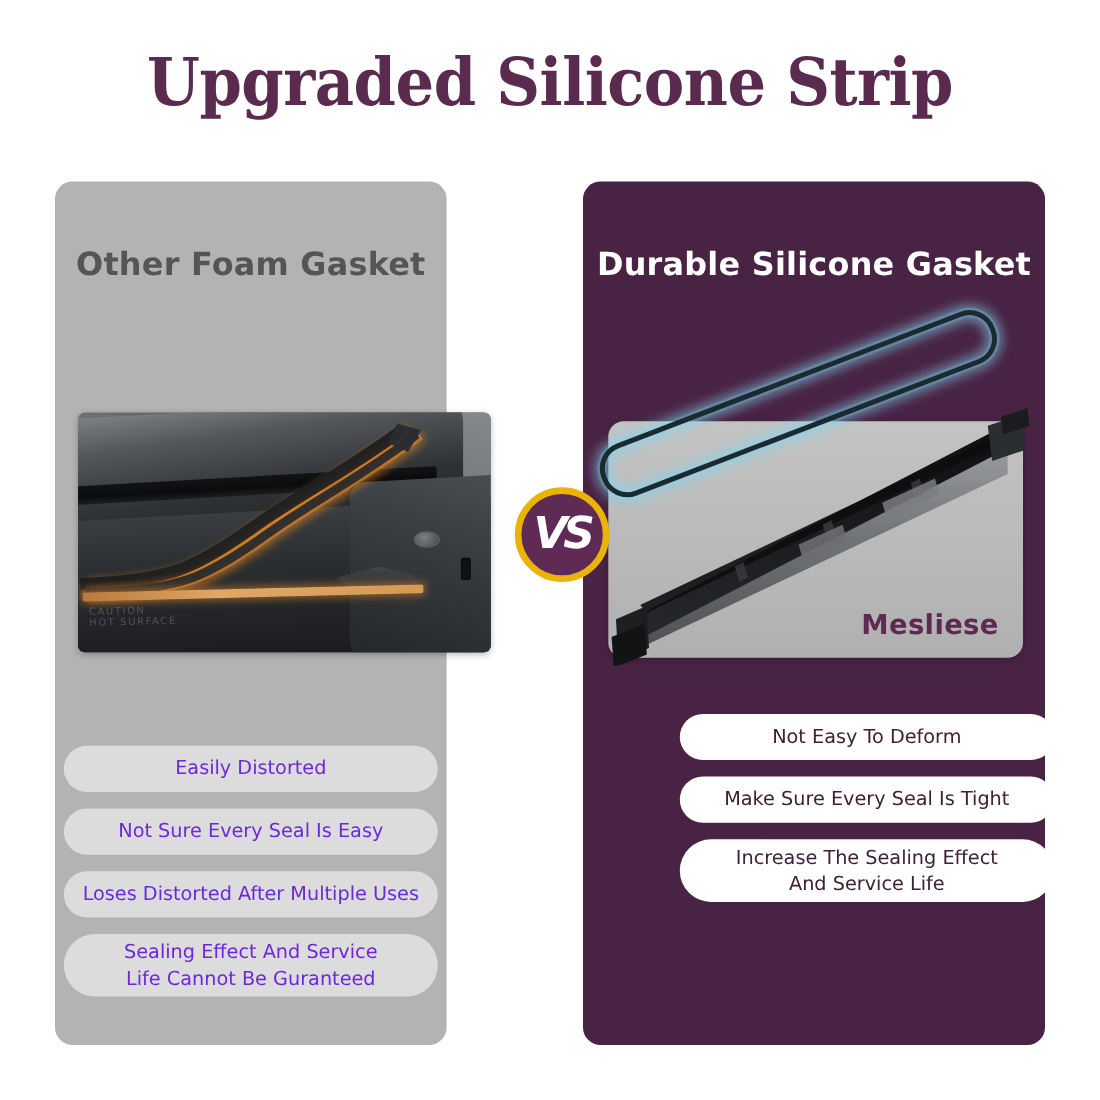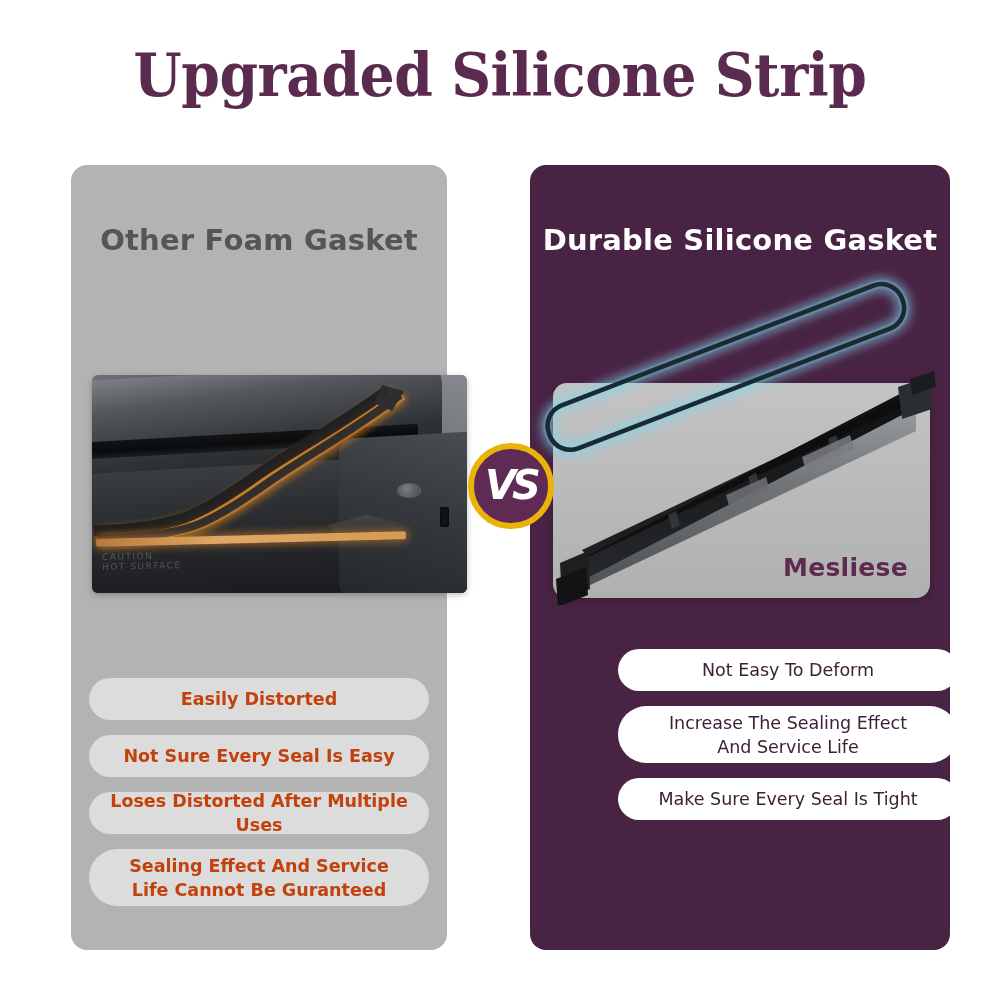--- a/index.html
+++ b/index.html
@@ -30,26 +30,25 @@
     transform: scaleX(0.92);
     white-space: nowrap;
   }
 
   
   .panel {
     position: absolute;
     border-radius: 16px;
   }
   .panel-left {
-    left: 71px;
+    left: 50px;
     top: 165px;
     width: 356px;
     height: 785px;
     background: #b3b3b3;
-    padding-left: 20px;
   }
   .panel-right {
     left: 530px;
     top: 165px;
     width: 420px;
     height: 785px;
     background: #492344;
     overflow: hidden;
   }
 
@@ -238,22 +237,21 @@
     border-radius: 30px;
     font-family: "DejaVu Sans", "Liberation Sans", sans-serif;
     font-size: 17.5px;
     line-height: 24px;
     white-space: pre-line;
   }
   .panel-left .pill-list { top: 513px; }
   .panel-left .pill {
     width: 340px;
     background: #dcdcdc;
-    color: #c2410c;
-    font-weight: bold;
+    color: #6d28d9;
   }
   .panel-right .pill-list { top: 484px; padding-left: 48px; }
   .panel-right .pill {
     width: 340px;
     background: #ffffff;
     color: #3c2238;
   }
   .pill.one-line { height: 42px; }
   .pill.two-line { height: 57px; }
 </style>
@@ -364,21 +362,21 @@
       <polygon points="368,222 398,212 402,244 372,254" fill="#2b2e31"></polygon>
       <polygon points="380,214 404,206 406,222 382,230" fill="#1a1c1e"></polygon>
 
       <polygon points="196,330 236,312 240,326 200,344" fill="#6b6e71" opacity="0.9"></polygon>
       <polygon points="272,292 320,270 324,284 276,306" fill="#7a7d80" opacity="0.85"></polygon>
     </g>
   </svg>
 
   <div class="pill-list">
     <div class="pill one-line">Not Easy To Deform</div>
+    <div class="pill one-line">Make Sure Every Seal Is Tight</div>
     <div class="pill two-line">Increase The Sealing Effect
 And Service Life</div>
-    <div class="pill one-line">Make Sure Every Seal Is Tight</div>
   </div>
 </div>
 
 <div class="vs-badge">
   <span>VS</span>
 </div>
 
 </body></html>

